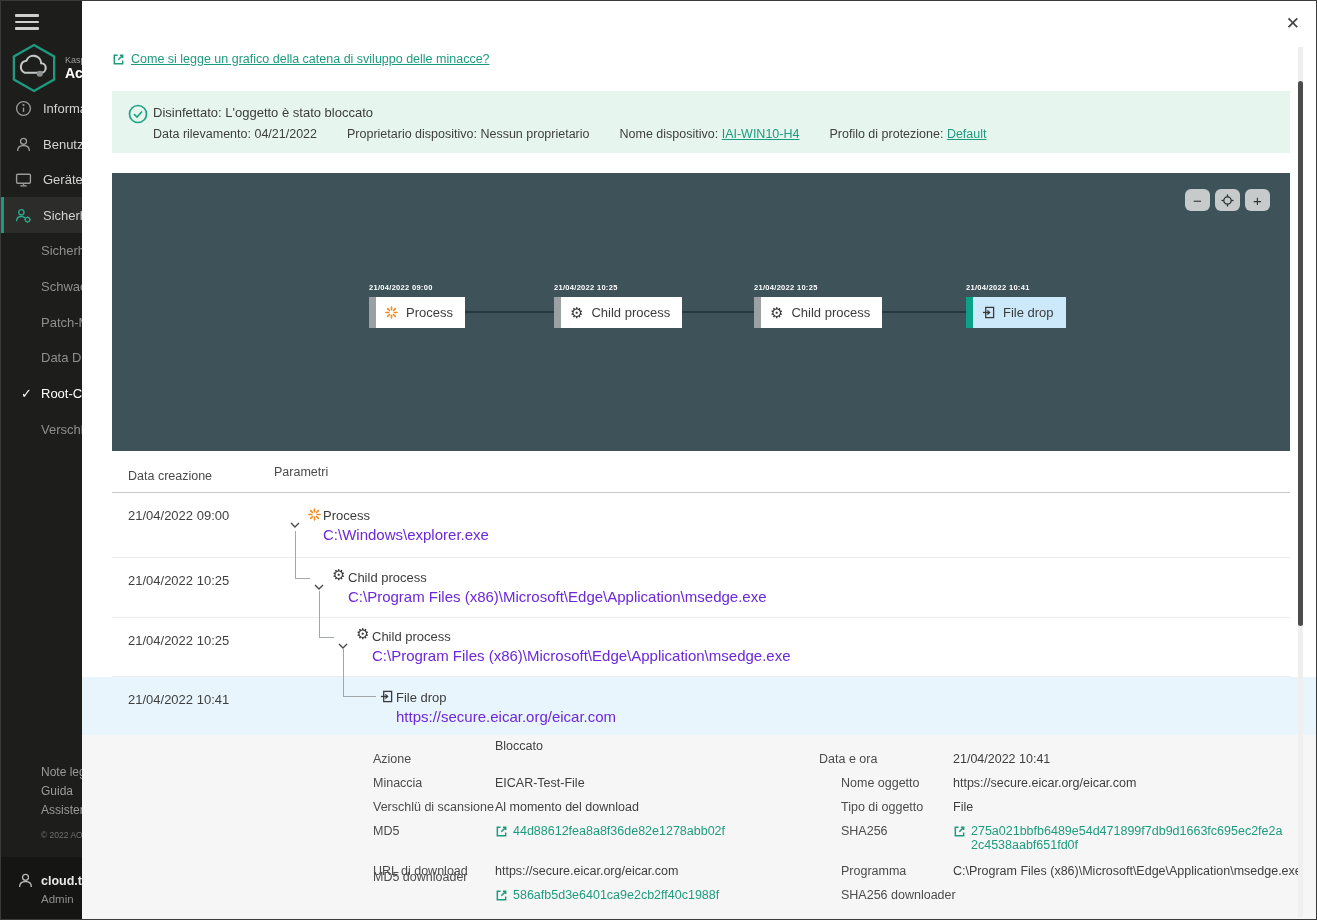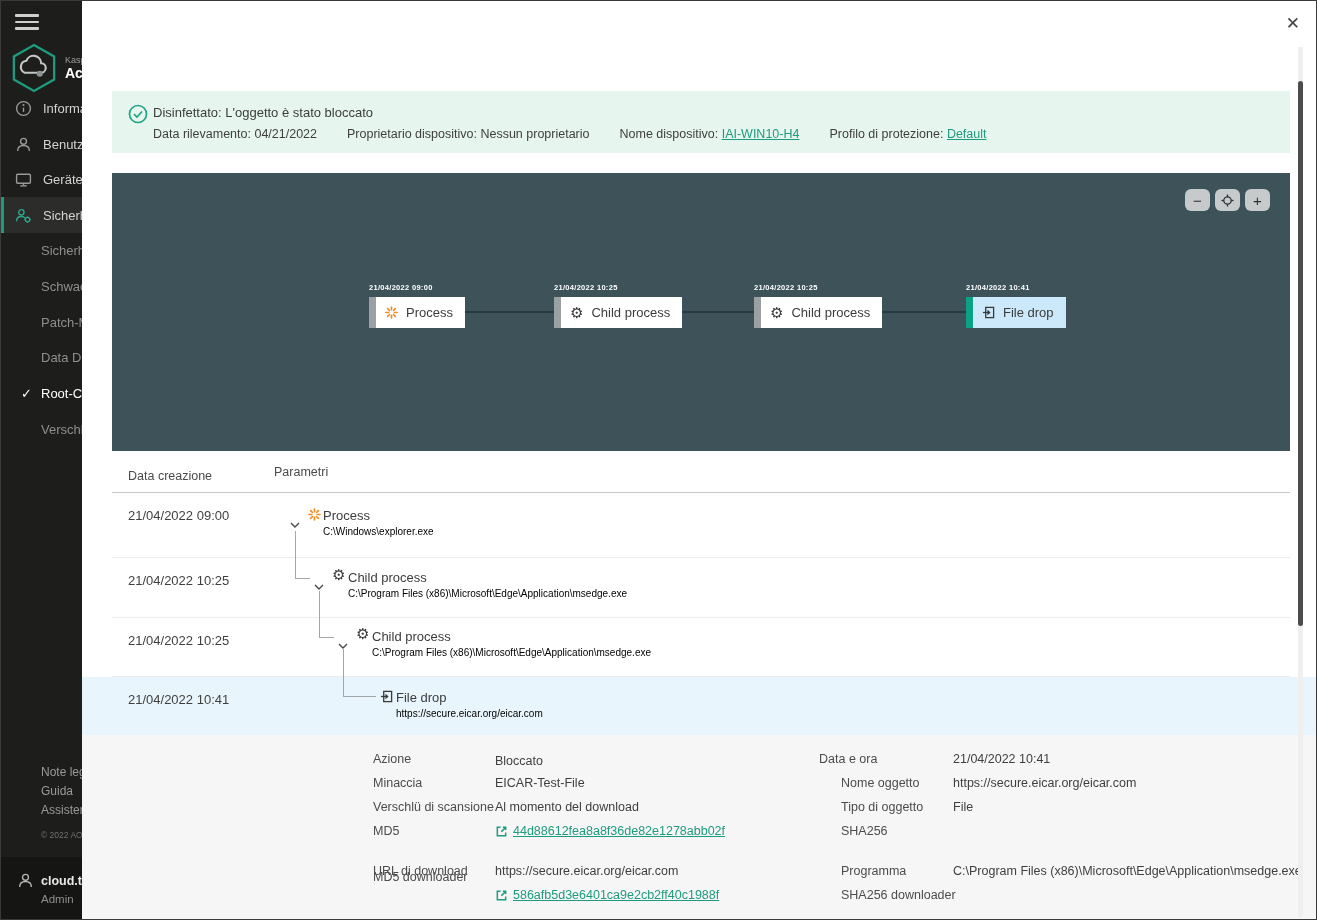--- a/index.html
+++ b/index.html
@@ -65,29 +65,29 @@
   
   .th { position:absolute; font-size:12.5px; color:#4a4a4a; }
   .hr { position:absolute; left:30px; width:1178px; height:0; border-top:1px solid #ececec; }
   .hr.strong { border-top-color:#c9c9c9; }
   .trow { position:absolute; left:0; right:26px; cursor:pointer; }
   .trow.selected { background:#e9f5fc; right:0; }
   .rdate { position:absolute; left:46px; top:15px; font-size:13px; color:#3f3f3f; }
   .rchev { position:absolute; cursor:pointer; }
   .ricon { position:absolute; }
   .rtype { position:absolute; font-size:13px; color:#3c3c3c; }
-  .rpath { position:absolute; font-size:10px; color:#000000; }
+  .rpath { position:absolute; font-size:15px; color:#6d28d9; }
   .tree { position:absolute; border-left:1px solid #a2a7a9; border-bottom:1px solid #a2a7a9; z-index:1; }
 
   
   .details { position:absolute; left:0; right:0; top:734px; height:186px; background:#f6f6f6; }
   .dl { position:absolute; font-size:12.5px; color:#4c4c4c; white-space:nowrap; }
   .dv { position:absolute; font-size:12.5px; color:#3f3f3f; white-space:nowrap; }
   .link-line { display:flex; align-items:flex-start; gap:5px; }
-  .hash-link { color:#1e9b7e; text-decoration:underline; cursor:pointer; word-break:break-all; }
+  .hash-link { color:#1e9b7e; cursor:pointer; word-break:break-all; }
   .dv.wrap { white-space:normal; width:337px; }
   .dv.wrap .hash-link { display:block; width:318px; }
 
   
   .scroll-track { position:absolute; left:1216px; top:46px; width:5px; height:870px; background:#efefef; }
   .scroll-thumb { position:absolute; left:1216px; top:80px; width:5px; height:545px; background:#4c4c4c; border-radius:3px; cursor:pointer; }
 </style>
 </head>
 <body>
 
@@ -170,20 +170,28 @@
         <div class="user-name">cloud.te</div>
         <div class="user-role">Admin</div>
       </div>
     </div>
   </aside>
 
   <section class="modal">
 
     <button class="close-btn">✕</button>
 
+    <div class="help-link">
+      <svg viewBox="0 0 14 14" width="13" height="13">
+          <path d="M6 2.5 H2.5 V11.5 H11.5 V8" fill="none" stroke="#1e9b7e" stroke-width="1.6"></path>
+          <path d="M8.5 2.5 H11.5 V5.5" fill="none" stroke="#1e9b7e" stroke-width="1.6"></path>
+          <path d="M11.2 2.8 L6.8 7.2" stroke="#1e9b7e" stroke-width="1.6"></path>
+        </svg>
+      <span>Come si legge un grafico della catena di sviluppo delle minacce?</span>
+    </div>
 
     <div class="banner">
       <svg class="banner-icon" viewBox="0 0 20 20" width="20" height="20">
           <circle cx="10" cy="10" r="8.5" fill="none" stroke="#21a185" stroke-width="1.7"></circle>
           <path d="M6 10.2 L9 13 L14 7.5" fill="none" stroke="#21a185" stroke-width="1.7"></path>
         </svg>
       <div class="banner-title">Disinfettato:  L'oggetto è stato bloccato</div>
       <div class="banner-line2">
         <span><span>Data rilevamento:</span> <span>04/21/2022</span></span>
         <span><span>Proprietario dispositivo:</span> <span>Nessun proprietario</span></span>
@@ -304,21 +312,21 @@
             <rect x="4" y="1.5" width="8.5" height="11"></rect>
             <path d="M1 7 H8"></path>
             <path d="M5.8 4.8 L8.2 7 L5.8 9.2"></path>
           </svg></span>
       <div class="rtype" style="left:314px; top:13px">File drop</div>
       <div class="rpath" style="left:314px; top:31px">https://secure.eicar.org/eicar.com</div>
     </div>
 
     <div class="details">
       <div class="dl" style="left:291px; top:17px">Azione</div>
-      <div class="dv" style="left:413px; top:19px">Bloccato</div>
+      <div class="dv" style="left:413px; top:4px">Bloccato</div>
       <div class="dl" style="left:291px; top:41px">Minaccia</div>
       <div class="dv" style="left:413px; top:41px">EICAR-Test-File</div>
       <div class="dl" style="left:291px; top:65px">Verschlü di scansione</div>
       <div class="dv" style="left:413px; top:65px">Al momento del download</div>
       <div class="dl" style="left:291px; top:89px">MD5</div>
       <div class="dv link-line" style="left:413px; top:89px">
         <svg viewBox="0 0 14 14" width="13" height="13" style="margin-top:1px">
             <path d="M6 2.5 H2.5 V11.5 H11.5 V8" fill="none" stroke="#1e9b7e" stroke-width="1.6"></path>
             <path d="M8.5 2.5 H11.5 V5.5" fill="none" stroke="#1e9b7e" stroke-width="1.6"></path>
             <path d="M11.2 2.8 L6.8 7.2" stroke="#1e9b7e" stroke-width="1.6"></path>
@@ -337,20 +345,28 @@
         <a class="hash-link">586afb5d3e6401ca9e2cb2ff40c1988f</a>
       </div>
 
       <div class="dl" style="left:737px; top:17px">Data e ora</div>
       <div class="dv" style="left:871px; top:17px">21/04/2022 10:41</div>
       <div class="dl" style="left:759px; top:41px">Nome oggetto</div>
       <div class="dv" style="left:871px; top:41px">https://secure.eicar.org/eicar.com</div>
       <div class="dl" style="left:759px; top:65px">Tipo di oggetto</div>
       <div class="dv" style="left:871px; top:65px">File</div>
       <div class="dl" style="left:759px; top:89px">SHA256</div>
+      <div class="dv link-line wrap" style="left:871px; top:89px">
+        <svg viewBox="0 0 14 14" width="13" height="13" style="margin-top:1px;flex:0 0 13px">
+            <path d="M6 2.5 H2.5 V11.5 H11.5 V8" fill="none" stroke="#1e9b7e" stroke-width="1.6"></path>
+            <path d="M8.5 2.5 H11.5 V5.5" fill="none" stroke="#1e9b7e" stroke-width="1.6"></path>
+            <path d="M11.2 2.8 L6.8 7.2" stroke="#1e9b7e" stroke-width="1.6"></path>
+          </svg>
+        <a class="hash-link">275a021bbfb6489e54d471899f7db9d1663fc695ec2fe2a2c4538aabf651fd0f</a>
+      </div>
       <div class="dl" style="left:759px; top:129px">Programma</div>
       <div class="dv" style="left:871px; top:129px">C:\Program Files (x86)\Microsoft\Edge\Application\msedge.exe</div>
       <div class="dl" style="left:759px; top:153px">SHA256 downloader</div>
     </div>
 
     <div class="scroll-track"></div>
     <div class="scroll-thumb"></div>
   </section>
 </div>
 

